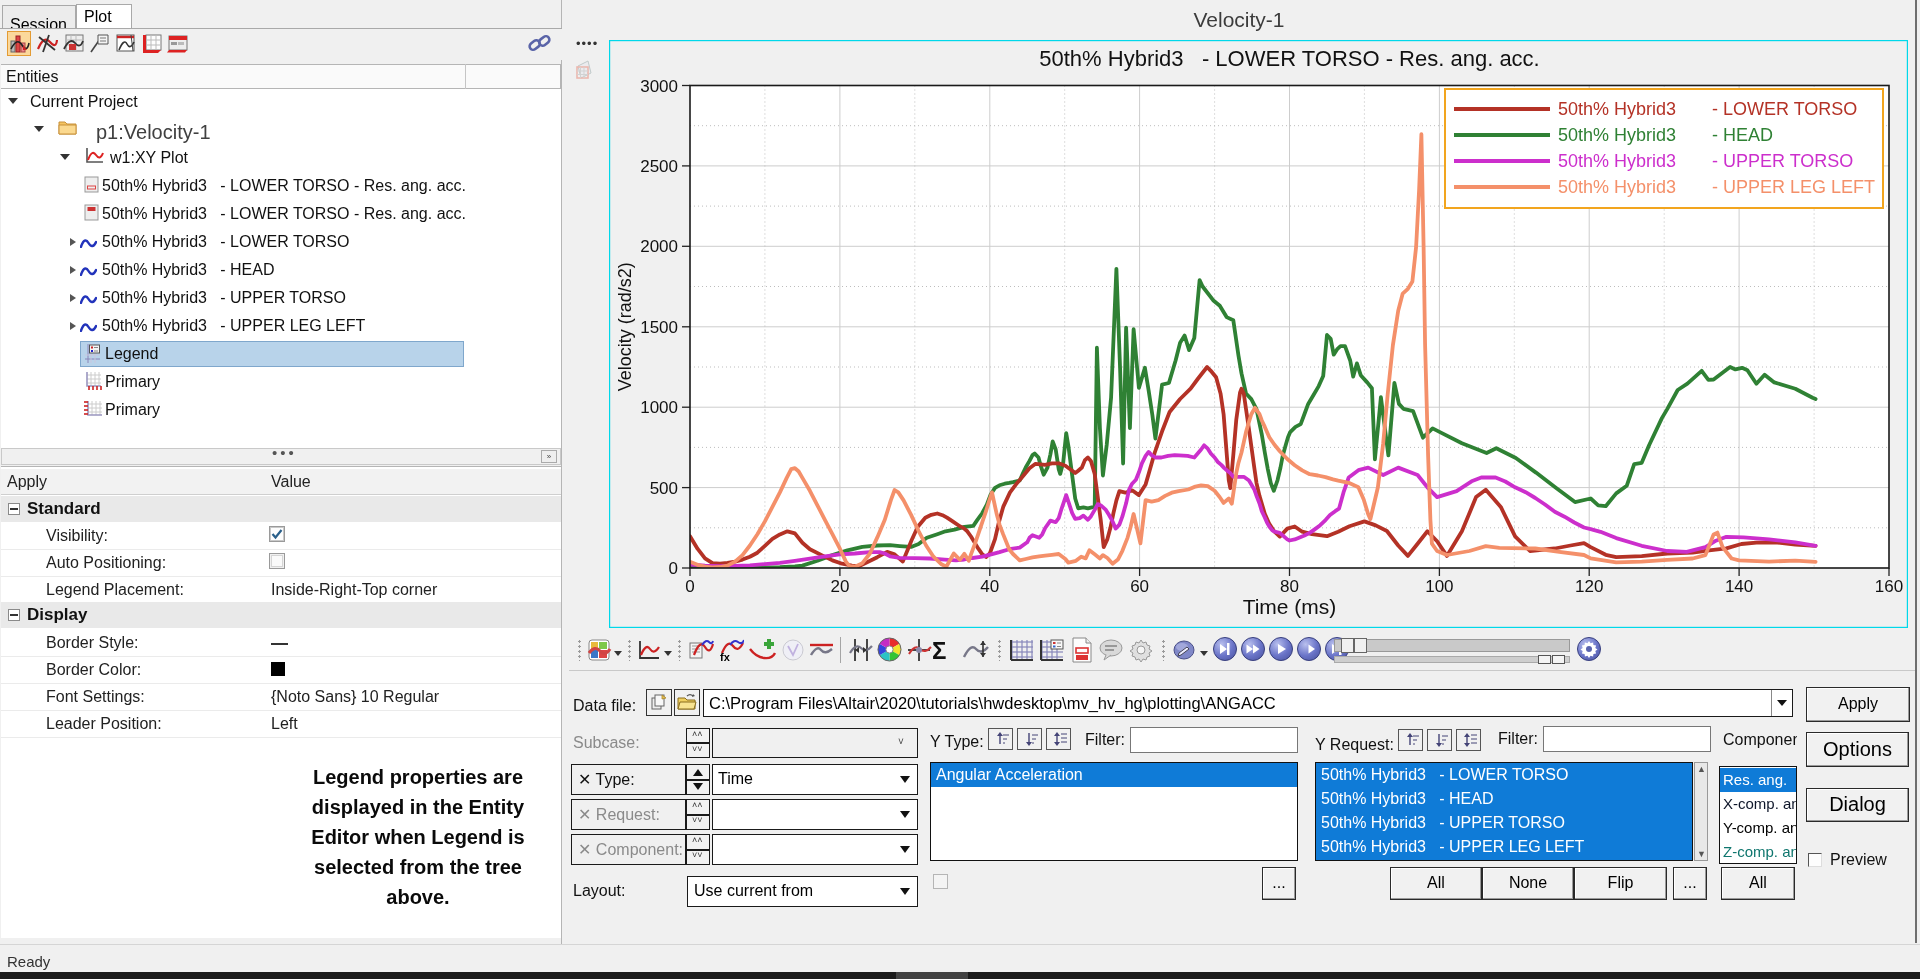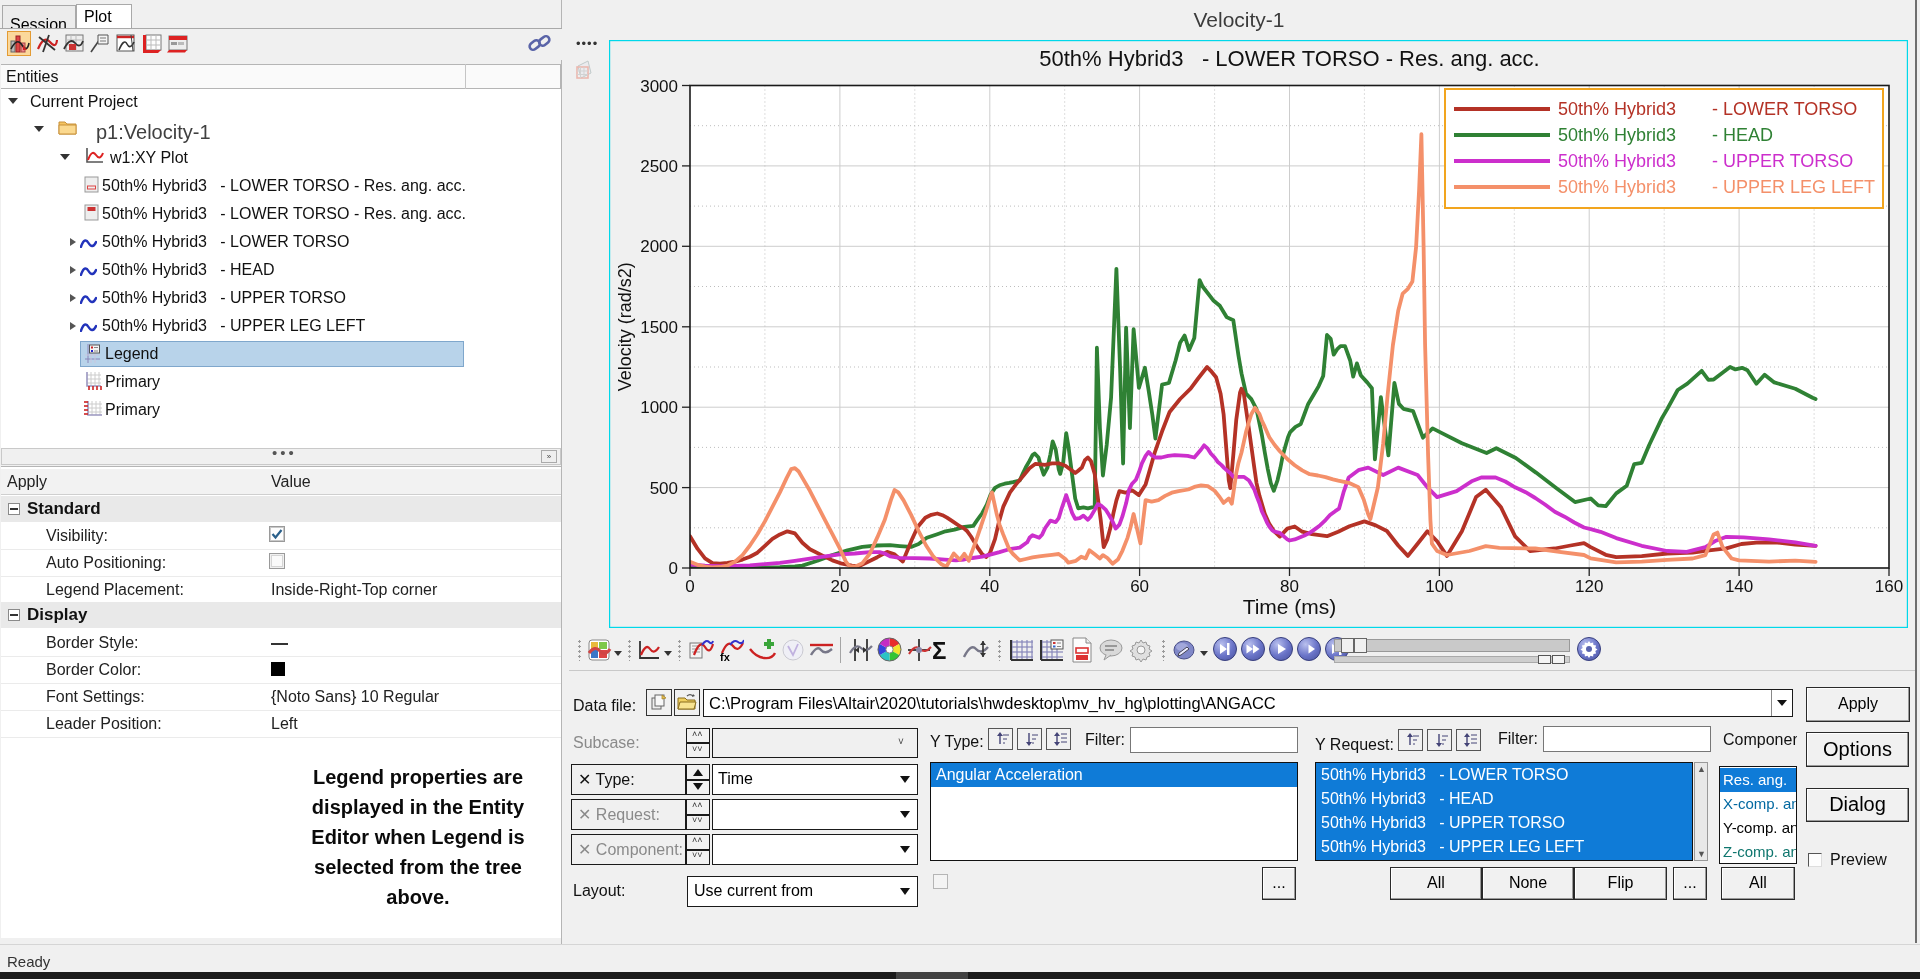--- a/index.html
+++ b/index.html
@@ -660,21 +660,21 @@
 <div class="abs txt" style="left:1321px;top:814px;font-size:16px;color:#fff">50th% Hybrid3&nbsp;&nbsp; - UPPER TORSO</div>
 <div class="abs txt" style="left:1321px;top:838px;font-size:16px;color:#fff">50th% Hybrid3&nbsp;&nbsp; - UPPER LEG LEFT</div>
 <div class="abs" style="left:1694px;top:762px;width:14px;height:99px;background:#e8e8e8;border:1px solid #999"></div>
 <div class="abs txt" style="left:1697px;top:764px;font-size:9px;color:#555">▲</div>
 <div class="abs txt" style="left:1697px;top:849px;font-size:9px;color:#555">▼</div>
 <div class="abs" style="left:1723px;top:731px;width:74px;height:24px;overflow:hidden"><span class="txt" style="font-size:16px;color:#111">Component:</span></div>
 <div class="abs" style="left:1719px;top:766px;width:78px;height:98px;background:#fff;border:1px solid #111"></div>
 <div class="abs" style="left:1720px;top:768px;width:76px;height:24px;background:#0f7bd7"></div>
 <div class="abs" style="left:1720px;top:768px;width:76px;height:95px;overflow:hidden">
     <div class="txt" style="font-size:15px;color:#fff;padding:3px 0 0 3px;height:24px">Res. ang.</div>
-    <div class="txt" style="font-size:15px;color:#0369a1;padding:3px 0 0 3px;height:24px">X-comp. an</div>
+    <div class="txt" style="font-size:15px;color:#0f172a;padding:3px 0 0 3px;height:24px">X-comp. an</div>
     <div class="txt" style="font-size:15px;color:#000;padding:3px 17px 0 3px;height:24px">Y-comp. an</div>
     <div class="txt" style="font-size:15px;color:#0f766e;padding:3px 8px 0 3px;height:24px">Z-comp. an</div>
   </div>
 <div class="abs" style="left:933px;top:874px;width:15px;height:15px;background:#f4f4f4;border:1px solid #b5b5b5"></div>
 <div class="btn" style="left:1262px;top:867px;width:34px;height:33px;font-size:16px;line-height:30px">...</div>
 <div class="btn" style="left:1390px;top:867px;width:92px;height:33px;font-size:16px;line-height:30px">All</div>
 <div class="btn" style="left:1482px;top:867px;width:92px;height:33px;font-size:16px;line-height:30px">None</div>
 <div class="btn" style="left:1574px;top:867px;width:93px;height:33px;font-size:16px;line-height:30px">Flip</div>
 <div class="btn" style="left:1673px;top:867px;width:34px;height:33px;font-size:16px;line-height:30px">...</div>
 <div class="btn" style="left:1721px;top:867px;width:74px;height:33px;font-size:16px;line-height:30px">All</div>

